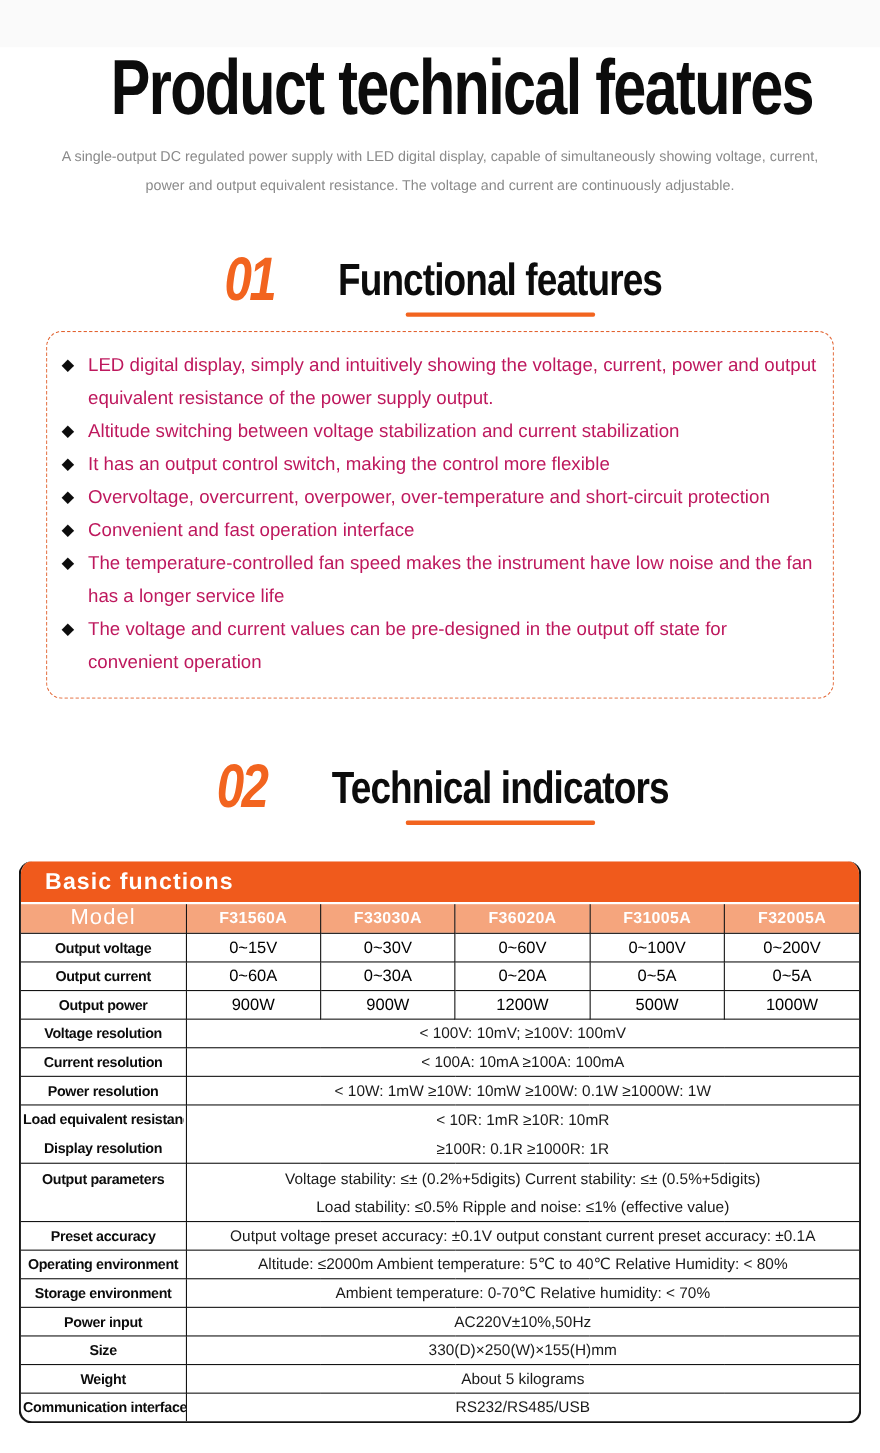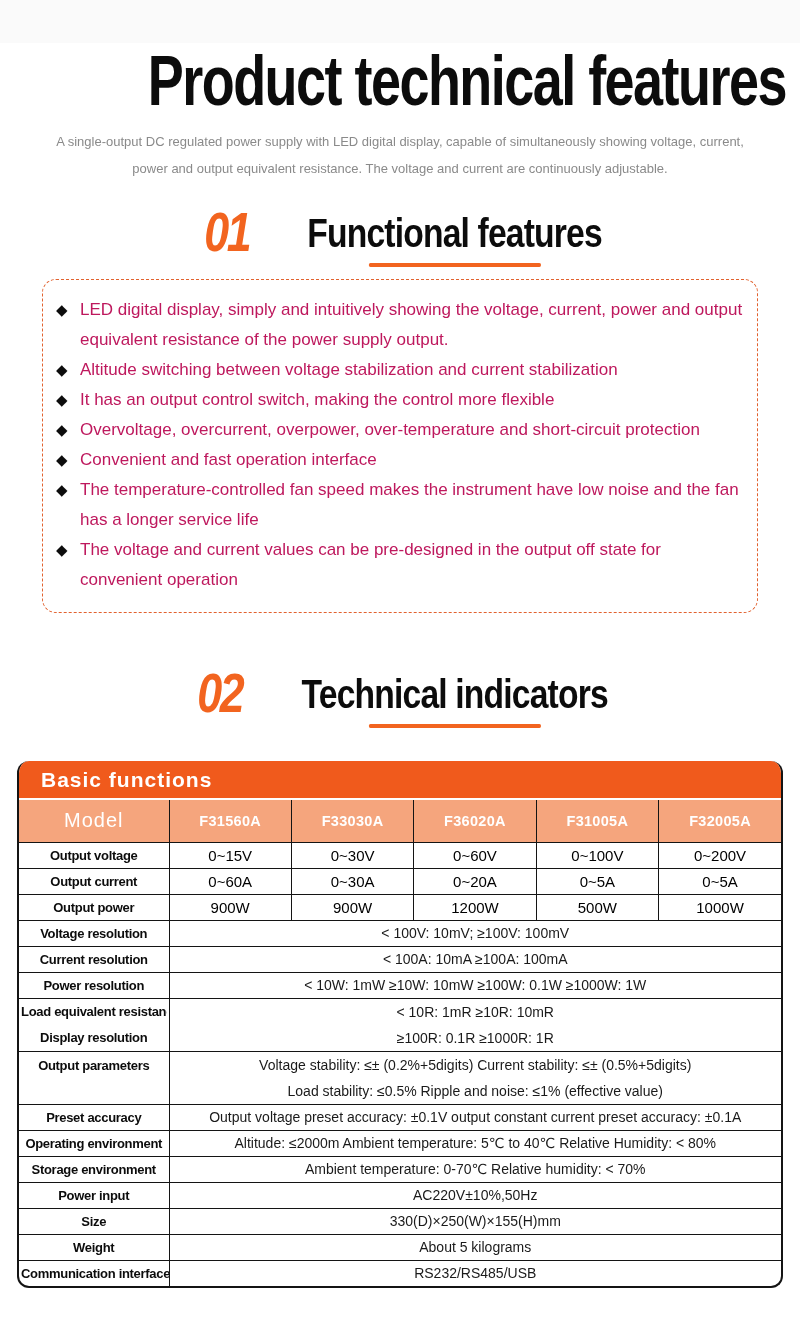--- a/index.html
+++ b/index.html
@@ -4,33 +4,33 @@
 <style>
   * { margin:0; padding:0; box-sizing:border-box; }
   html,body { width:800px; }
   body {
     height:1321px; background:#ffffff; overflow:hidden;
     font-family:"Liberation Sans","DejaVu Sans",sans-serif; color:#111;
   }
   .top-strip { width:800px; height:43px; background:#fafafa; }
 
   
-  h1.page-title { text-align:right; margin-top:2px; white-space:nowrap;margin-left:47px; }
+  h1.page-title { text-align:right; margin-top:2px; white-space:nowrap; }
   h1.page-title .squeeze {
     display:inline-block; transform:scaleX(0.76); transform-origin:center;
     font-size:71px; line-height:72px; font-weight:700; letter-spacing:-2px; color:#0c0c0c;
   }
   p.subtitle {
     max-width:690px; margin:11px auto 0; text-align:center;
     font-size:13px; line-height:27px; color:#8a8a8a;
   }
 
   
   .sec-head { display:flex; justify-content:center; align-items:flex-end; gap:58px; white-space:nowrap; }
-  .sec-head.first { margin-top:24px; }
+  .sec-head.first { margin-top:46px;align-items:center; }
   .sec-head.second { margin-top:54px; }
   .sec-num {
     display:inline-block; transform:scaleX(0.80); transform-origin:center; margin:0 -5px;
     font-size:56px; line-height:52px; font-weight:700; font-style:italic;
     letter-spacing:-3px; color:#F2641F; padding-right:5px;
   }
   .sec-title-wrap {
     position:relative; display:inline-block; transform:scaleX(0.82);
     transform-origin:center bottom; margin:0 -37px;
   }
@@ -67,21 +67,21 @@
   table.specs td { border:1.5px solid #141414; text-align:center; vertical-align:middle; height:26px; padding:0 2px; }
   table.specs tr td:first-child { border-left:none; }
   table.specs tr td:last-child { border-right:none; }
   table.specs tr:first-child td { border-top:none; }
   table.specs tr:last-child td { border-bottom:none; }
 
   td.lbl {
     font-weight:700; font-size:13px; letter-spacing:-0.3px; white-space:nowrap;
     overflow:hidden; color:#0c0c0c;
   }
-  tr.model-row td { background:#F5A57D; height:42px; }
+  tr.model-row td { background:#F5A57D; height:26px; }
   td.model-lbl { color:#fff; font-size:20px; font-weight:400; letter-spacing:1px; white-space:nowrap; }
   td.model-val { color:#fff; font-size:14.5px; font-weight:700; letter-spacing:0.3px; }
   td.red-val { color:#000000; font-size:15px; font-weight:400; }
   td.span-val { font-size:14px; color:#1a1a1a; }
   .two-line div { line-height:26px; height:26px; white-space:nowrap; overflow:hidden; }
 </style>
 </head>
 <body>
 
 <div class="top-strip"></div>

